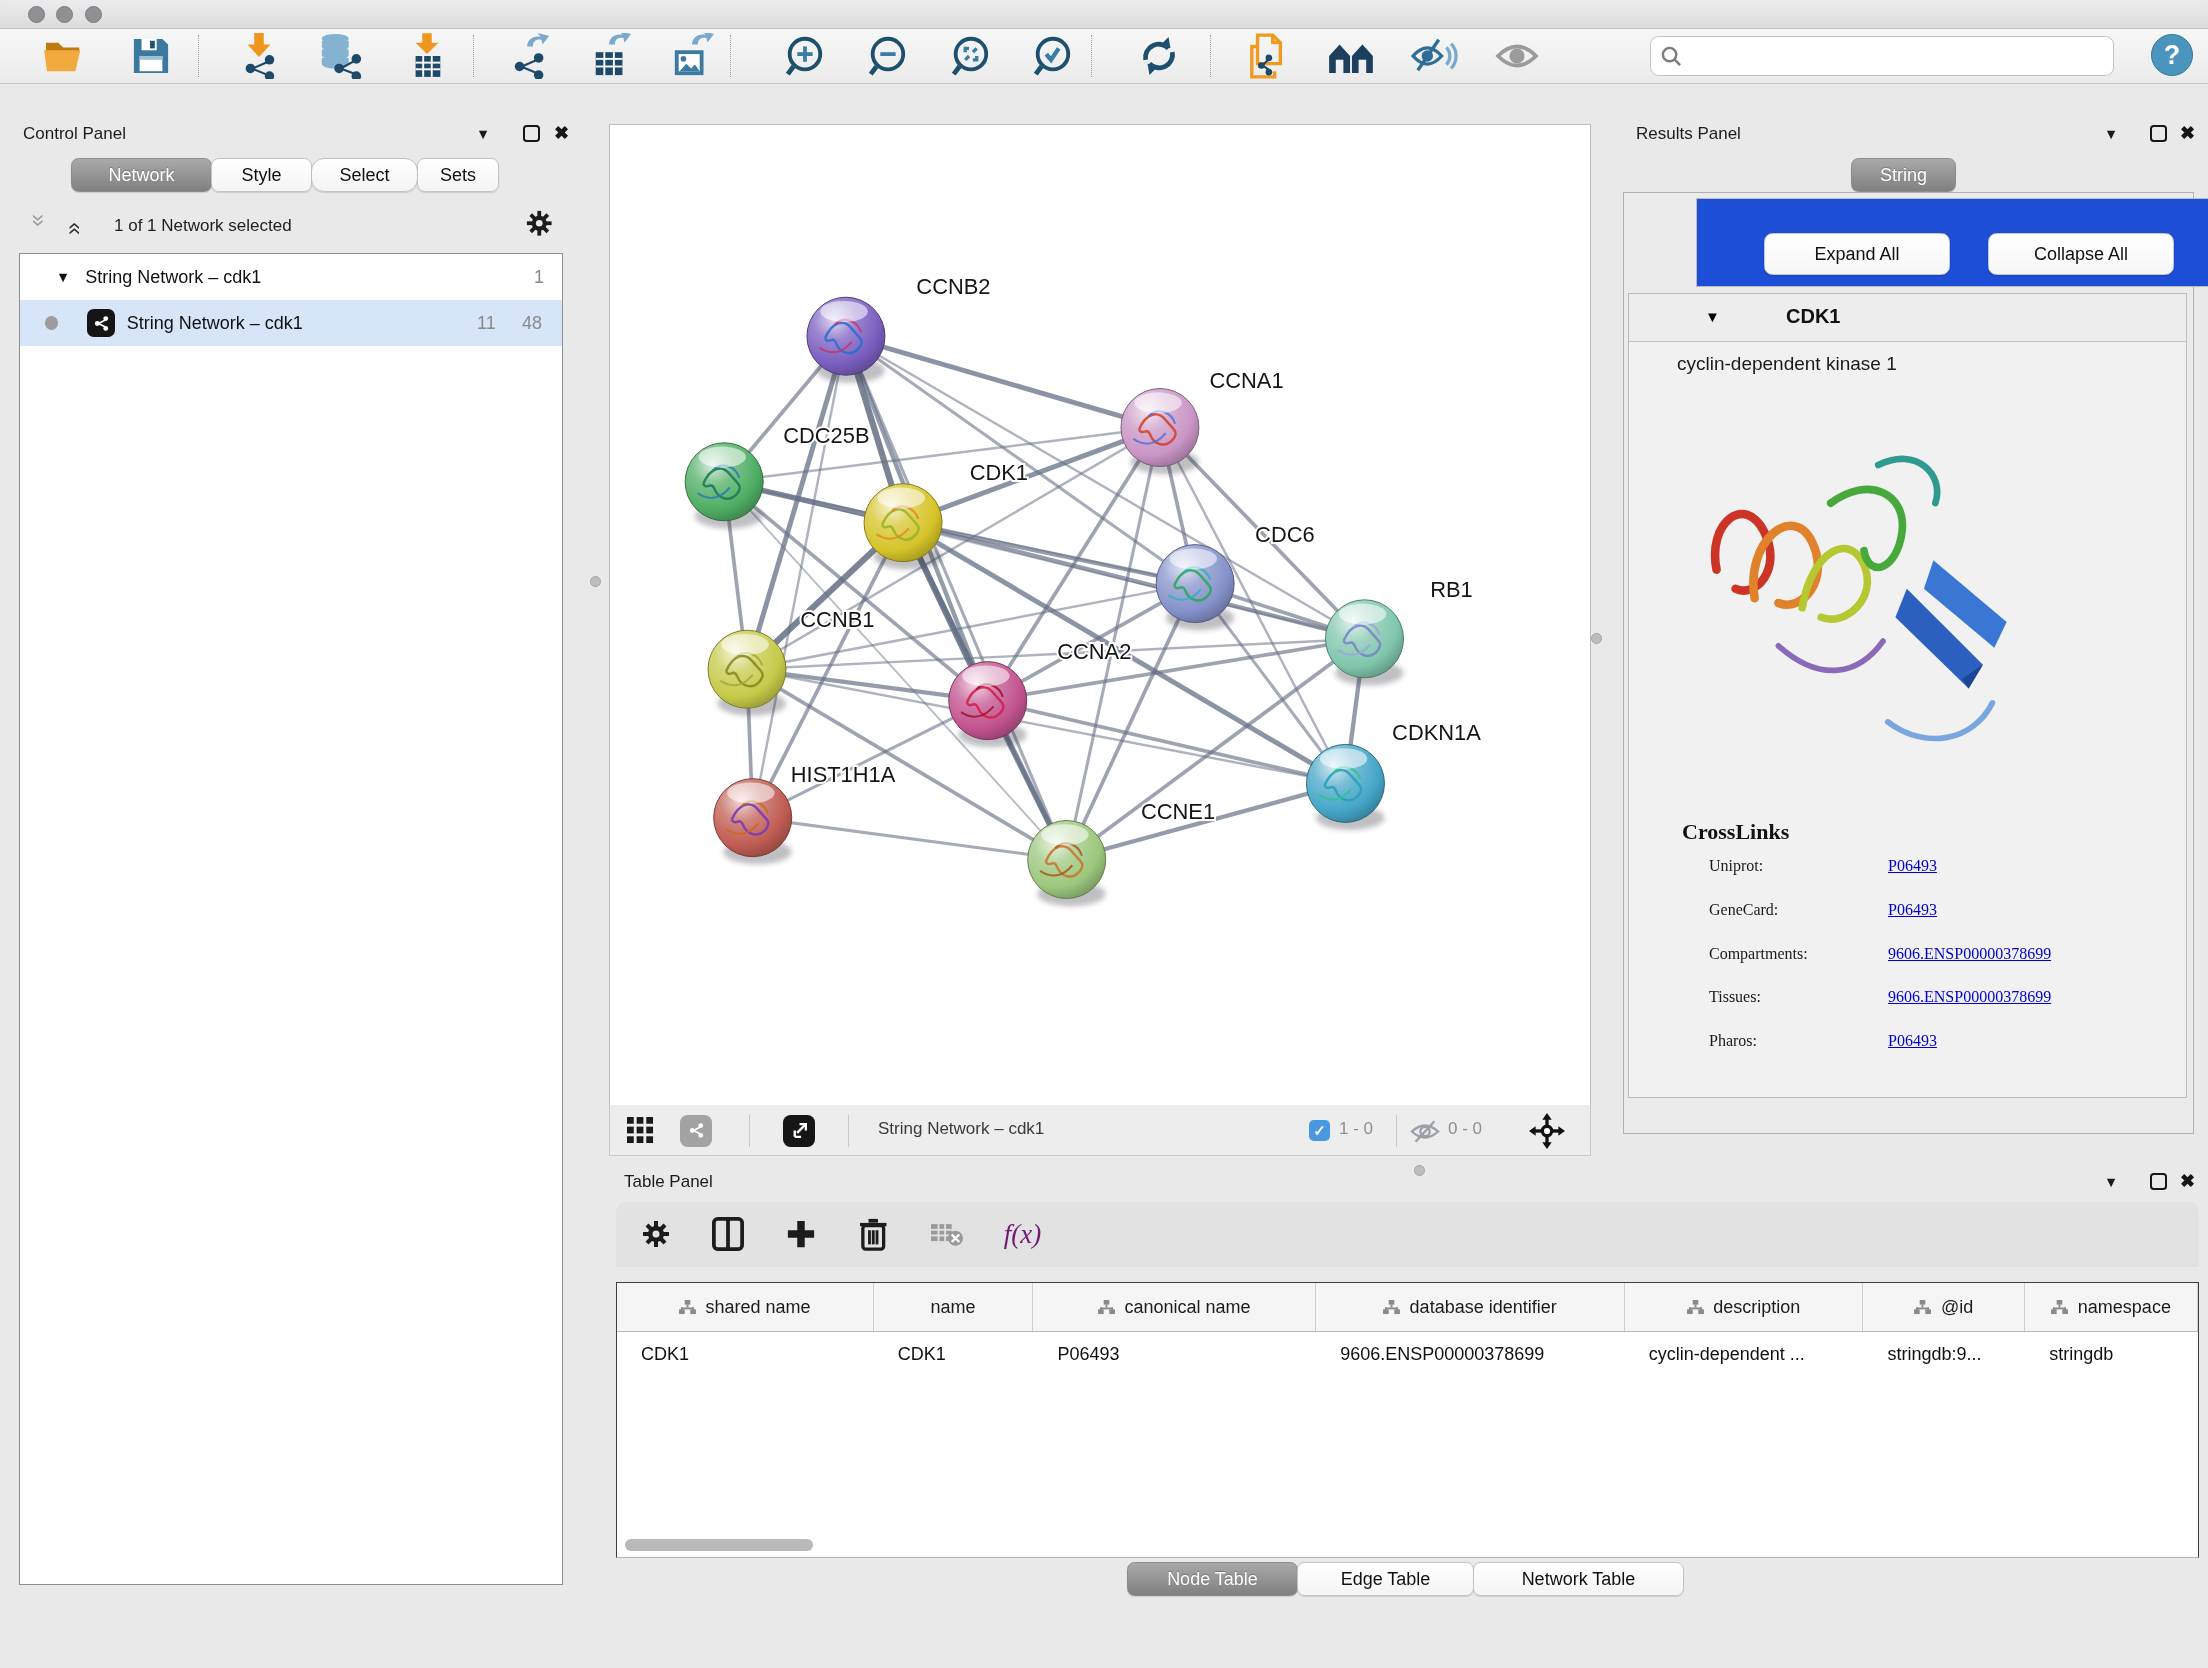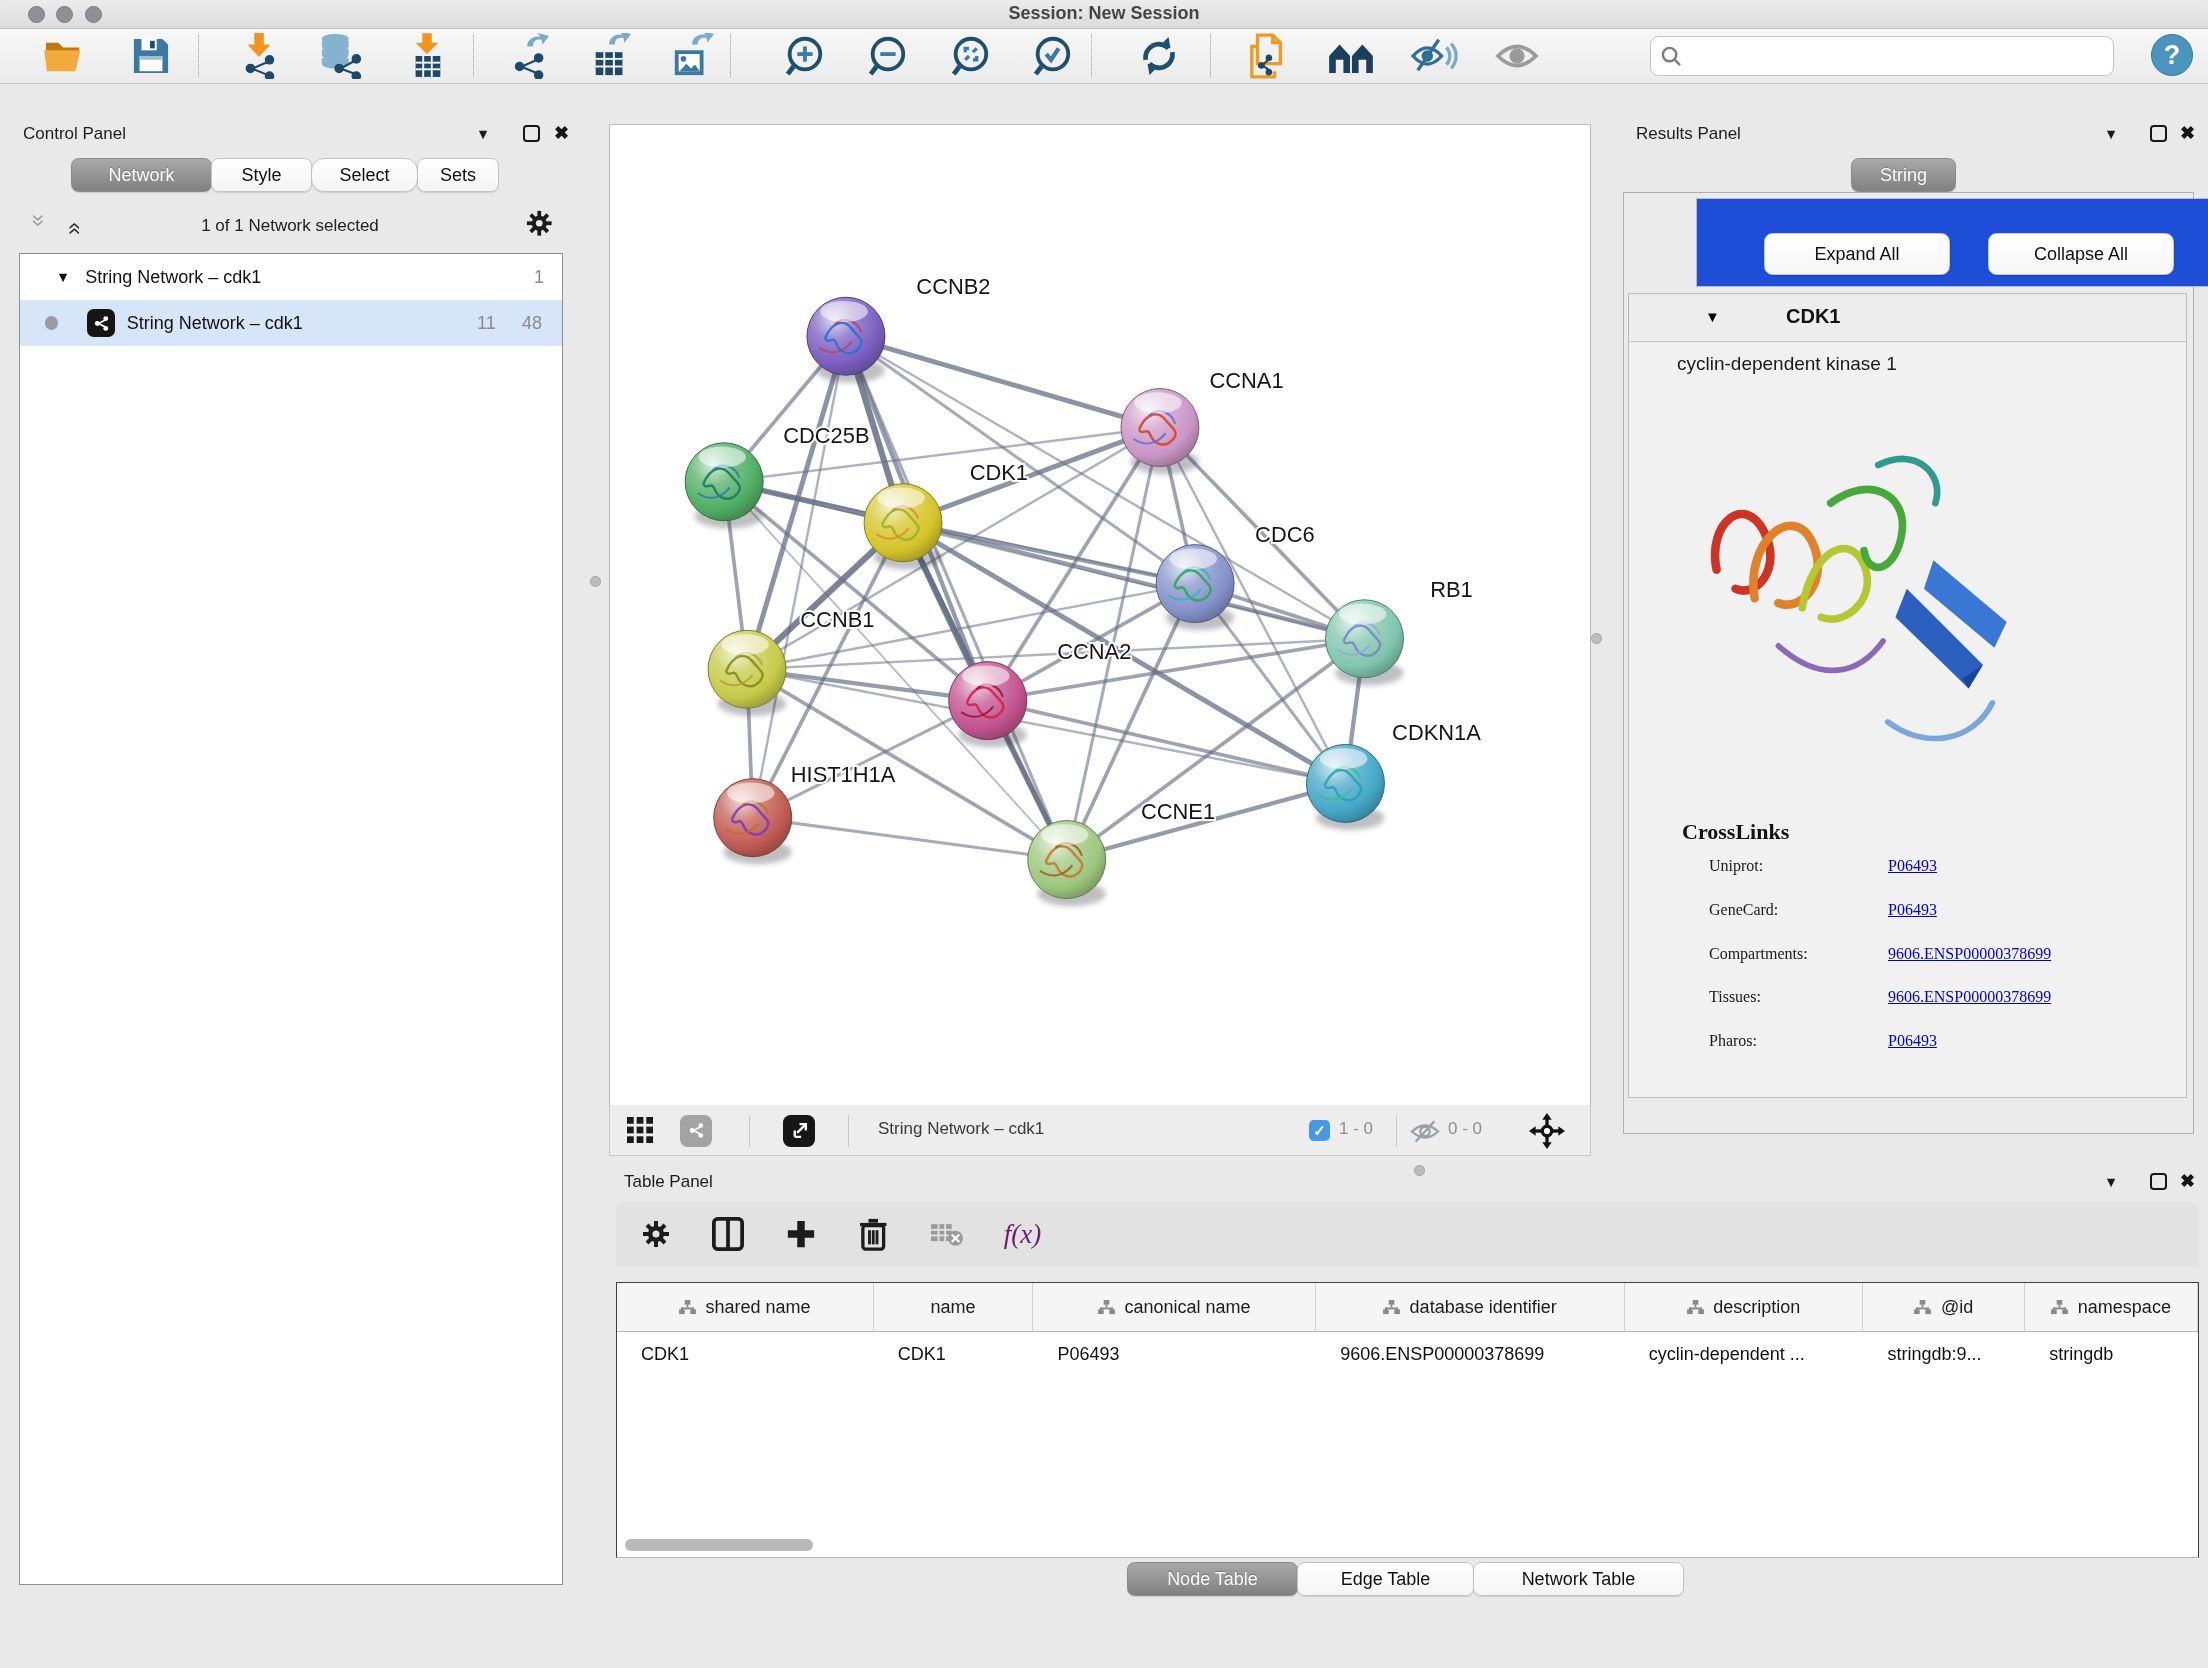--- a/index.html
+++ b/index.html
@@ -69,21 +69,20 @@
 </style>
 </head>
 <body>
 
 <div id="window">
 
   <div id="titlebar" class="abs">
     <div class="tl" style="left:27.6px"></div>
     <div class="tl" style="left:56px"></div>
     <div class="tl" style="left:85px"></div>
-    <div id="win-title">Session: New Session</div>
   </div>
 
   <div id="toolbar" class="abs">
     <div class="tbtn" style="left:35px">
       <svg width="44" height="38" viewBox="0 0 46 40">
           <path fill="#bf7a0d" d="M3 6h13l5 5h17v6H3z"></path>
           <path fill="#f2a93d" d="M1 14h38l-5 22H4z"></path>
         </svg>
     </div>
     <div class="tbtn" style="left:121px">
@@ -263,21 +262,21 @@
   </div>
 
   <div class="abs panel-title" style="left:23px;top:124px">Control Panel</div>
   <div class="abs ph-caret" style="left:476px;top:126px">▼</div>
   <div class="abs ph-float" style="left:523px;top:125px"></div>
   <div class="abs ph-close" style="left:554px;top:125px">✖</div>
   <div id="cp-tabs" class="abs"><div class="seg-tab sel" style="width: 141px;">Network</div><div class="seg-tab" style="width: 101px;">Style</div><div class="seg-tab" style="width: 107px; border-radius: 13px;">Select</div><div class="seg-tab" style="width: 82px;">Sets</div></div>
 
   <div class="abs" style="left:32px;top:207px;font-size:23px;color:#9a9a9a;transform:rotate(90deg)">»</div>
   <div class="abs" style="left:67px;top:215px;font-size:23px;color:#2a2a2a;transform:rotate(-90deg)">»</div>
-  <div class="abs" style="left:114px;top:216px;width:352px;text-align:center;font-size:17px;color:#222">1 of 1 Network selected</div>
+  <div class="abs" style="left:114px;top:216px;width:352px;text-align:left;font-size:17px;color:#222">1 of 1 Network selected</div>
   <div class="abs" style="left:525px;top:209px">
     <svg width="28.5" height="28.5" viewBox="0 0 30 30">
         <g stroke="#1c1c1c" stroke-width="4">
           <line x1="15" y1="2" x2="15" y2="28"></line>
           <line x1="2" y1="15" x2="28" y2="15"></line>
           <line x1="6" y1="6" x2="24" y2="24"></line>
           <line x1="24" y1="6" x2="6" y2="24"></line>
         </g>
         <circle cx="15" cy="15" r="8" fill="#1c1c1c"></circle>
         <circle cx="15" cy="15" r="3.5" fill="#e9e9e9"></circle>

